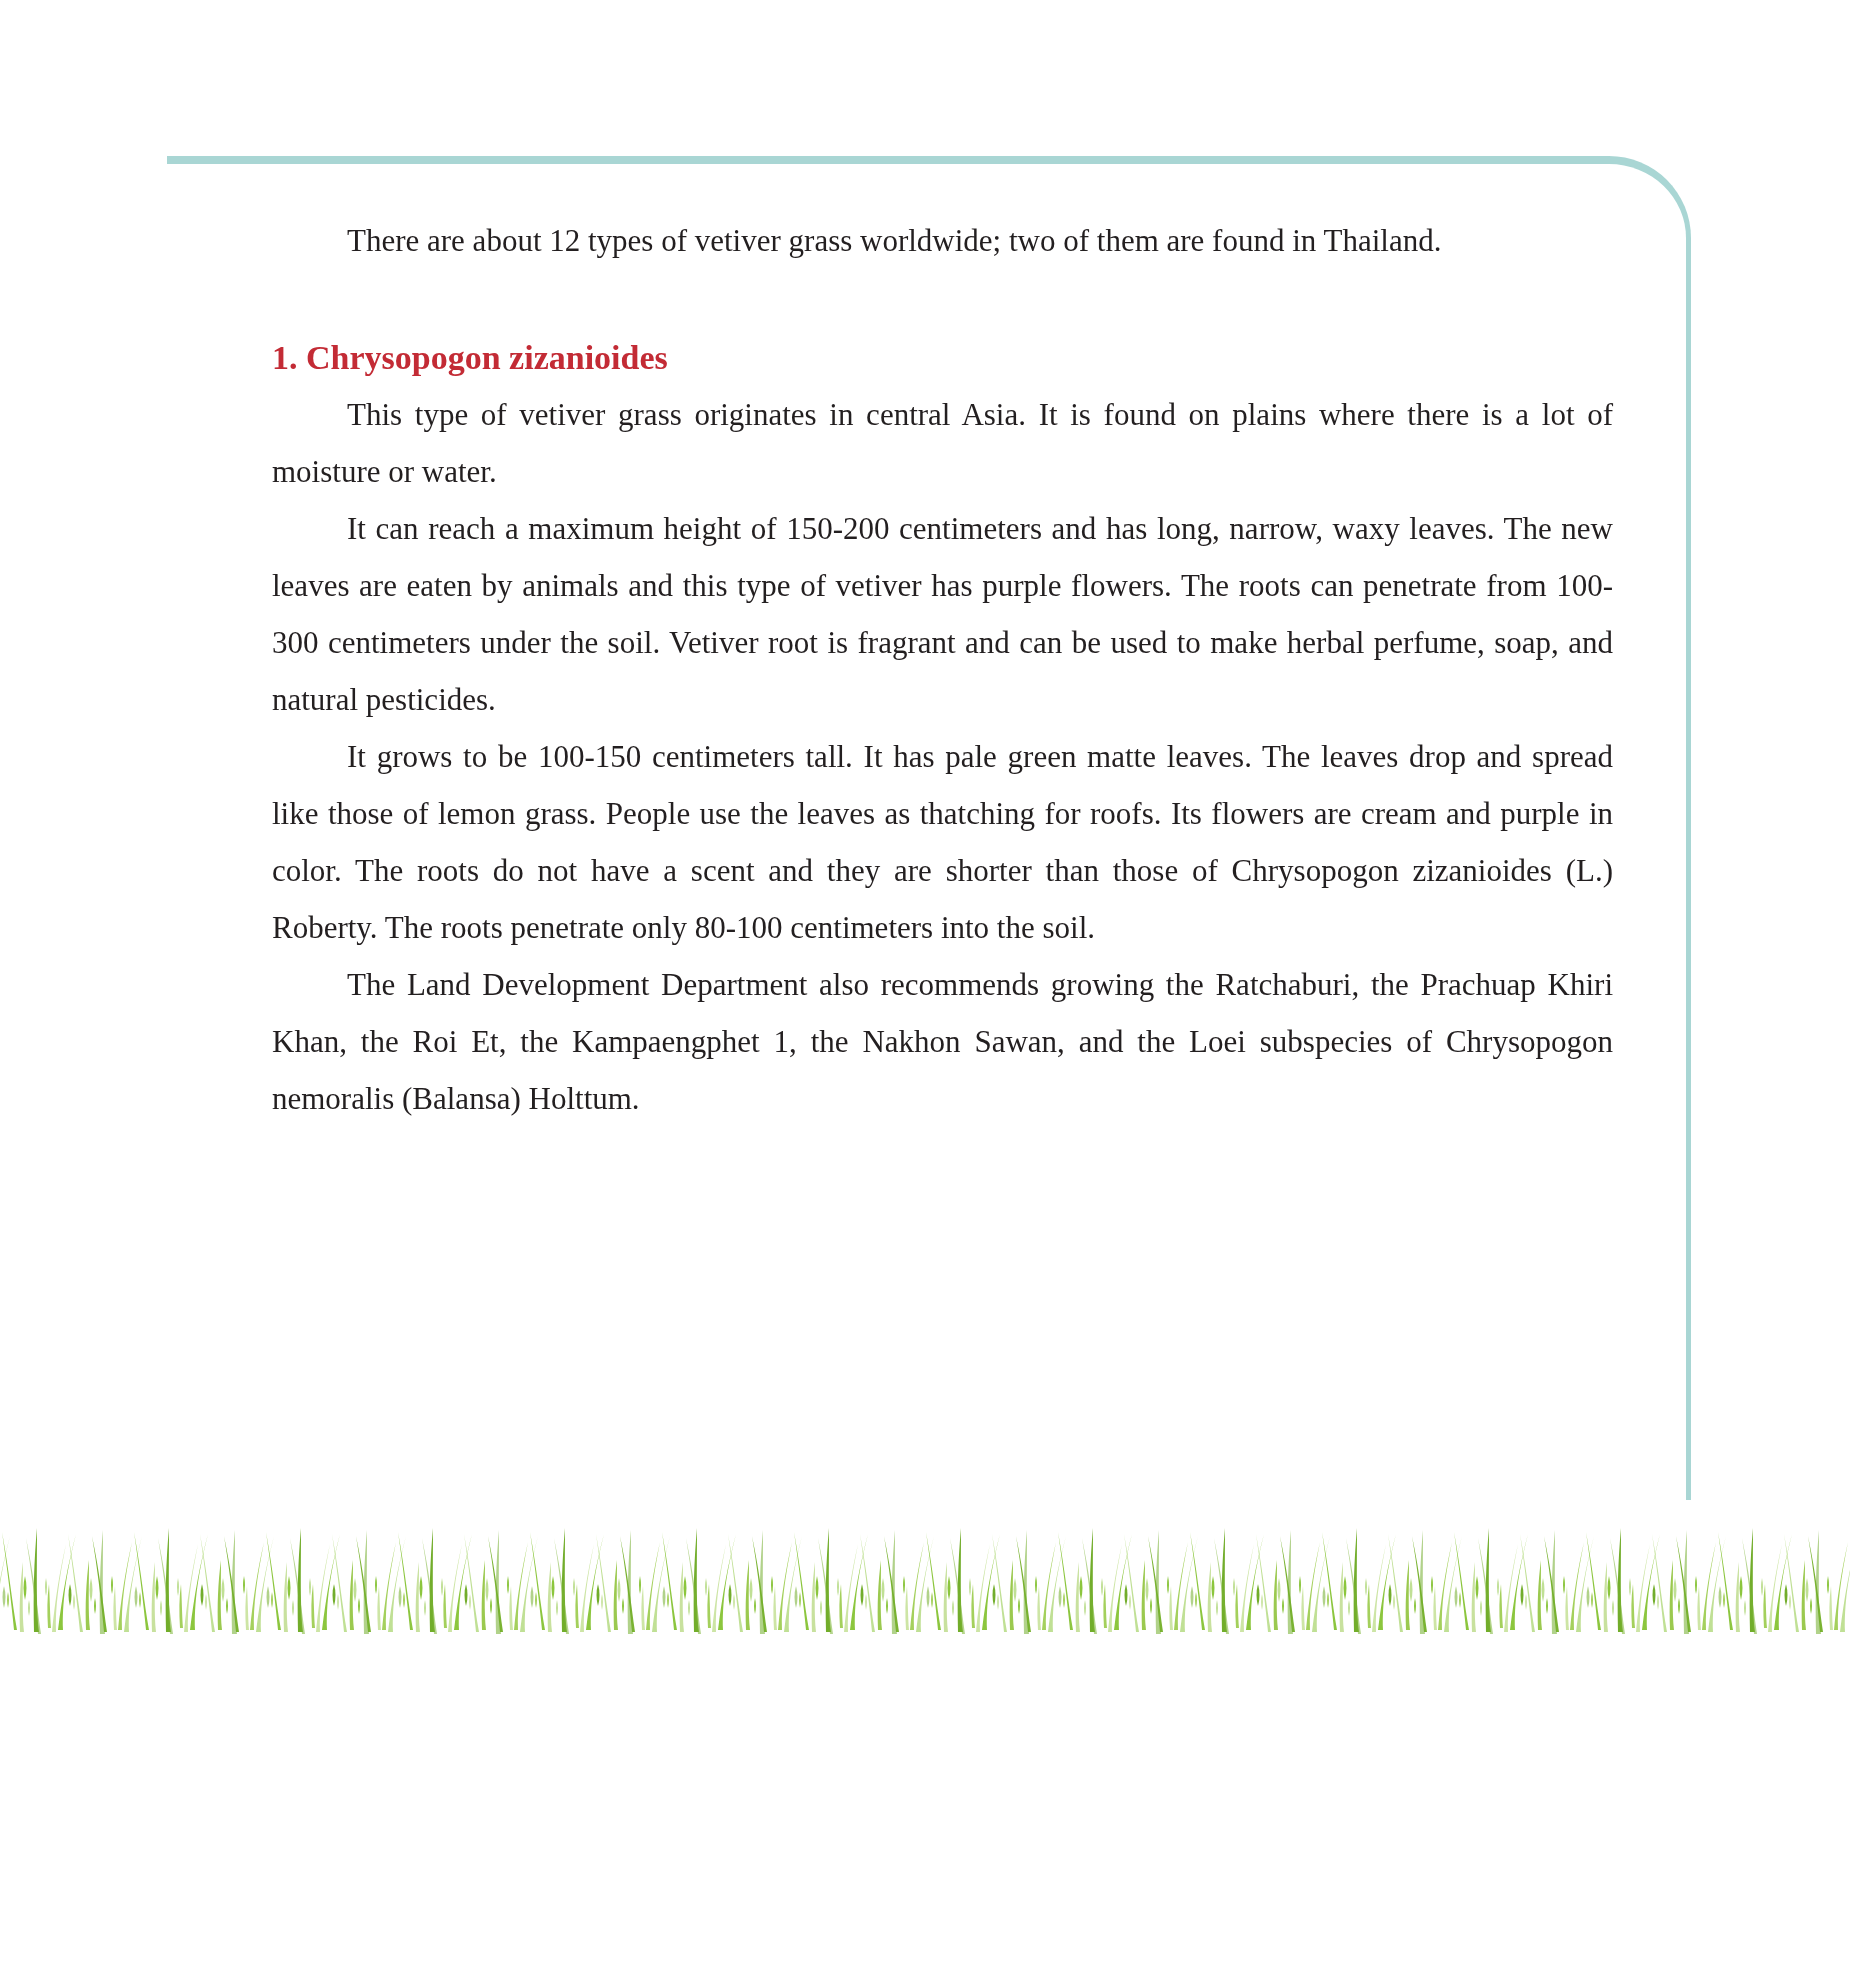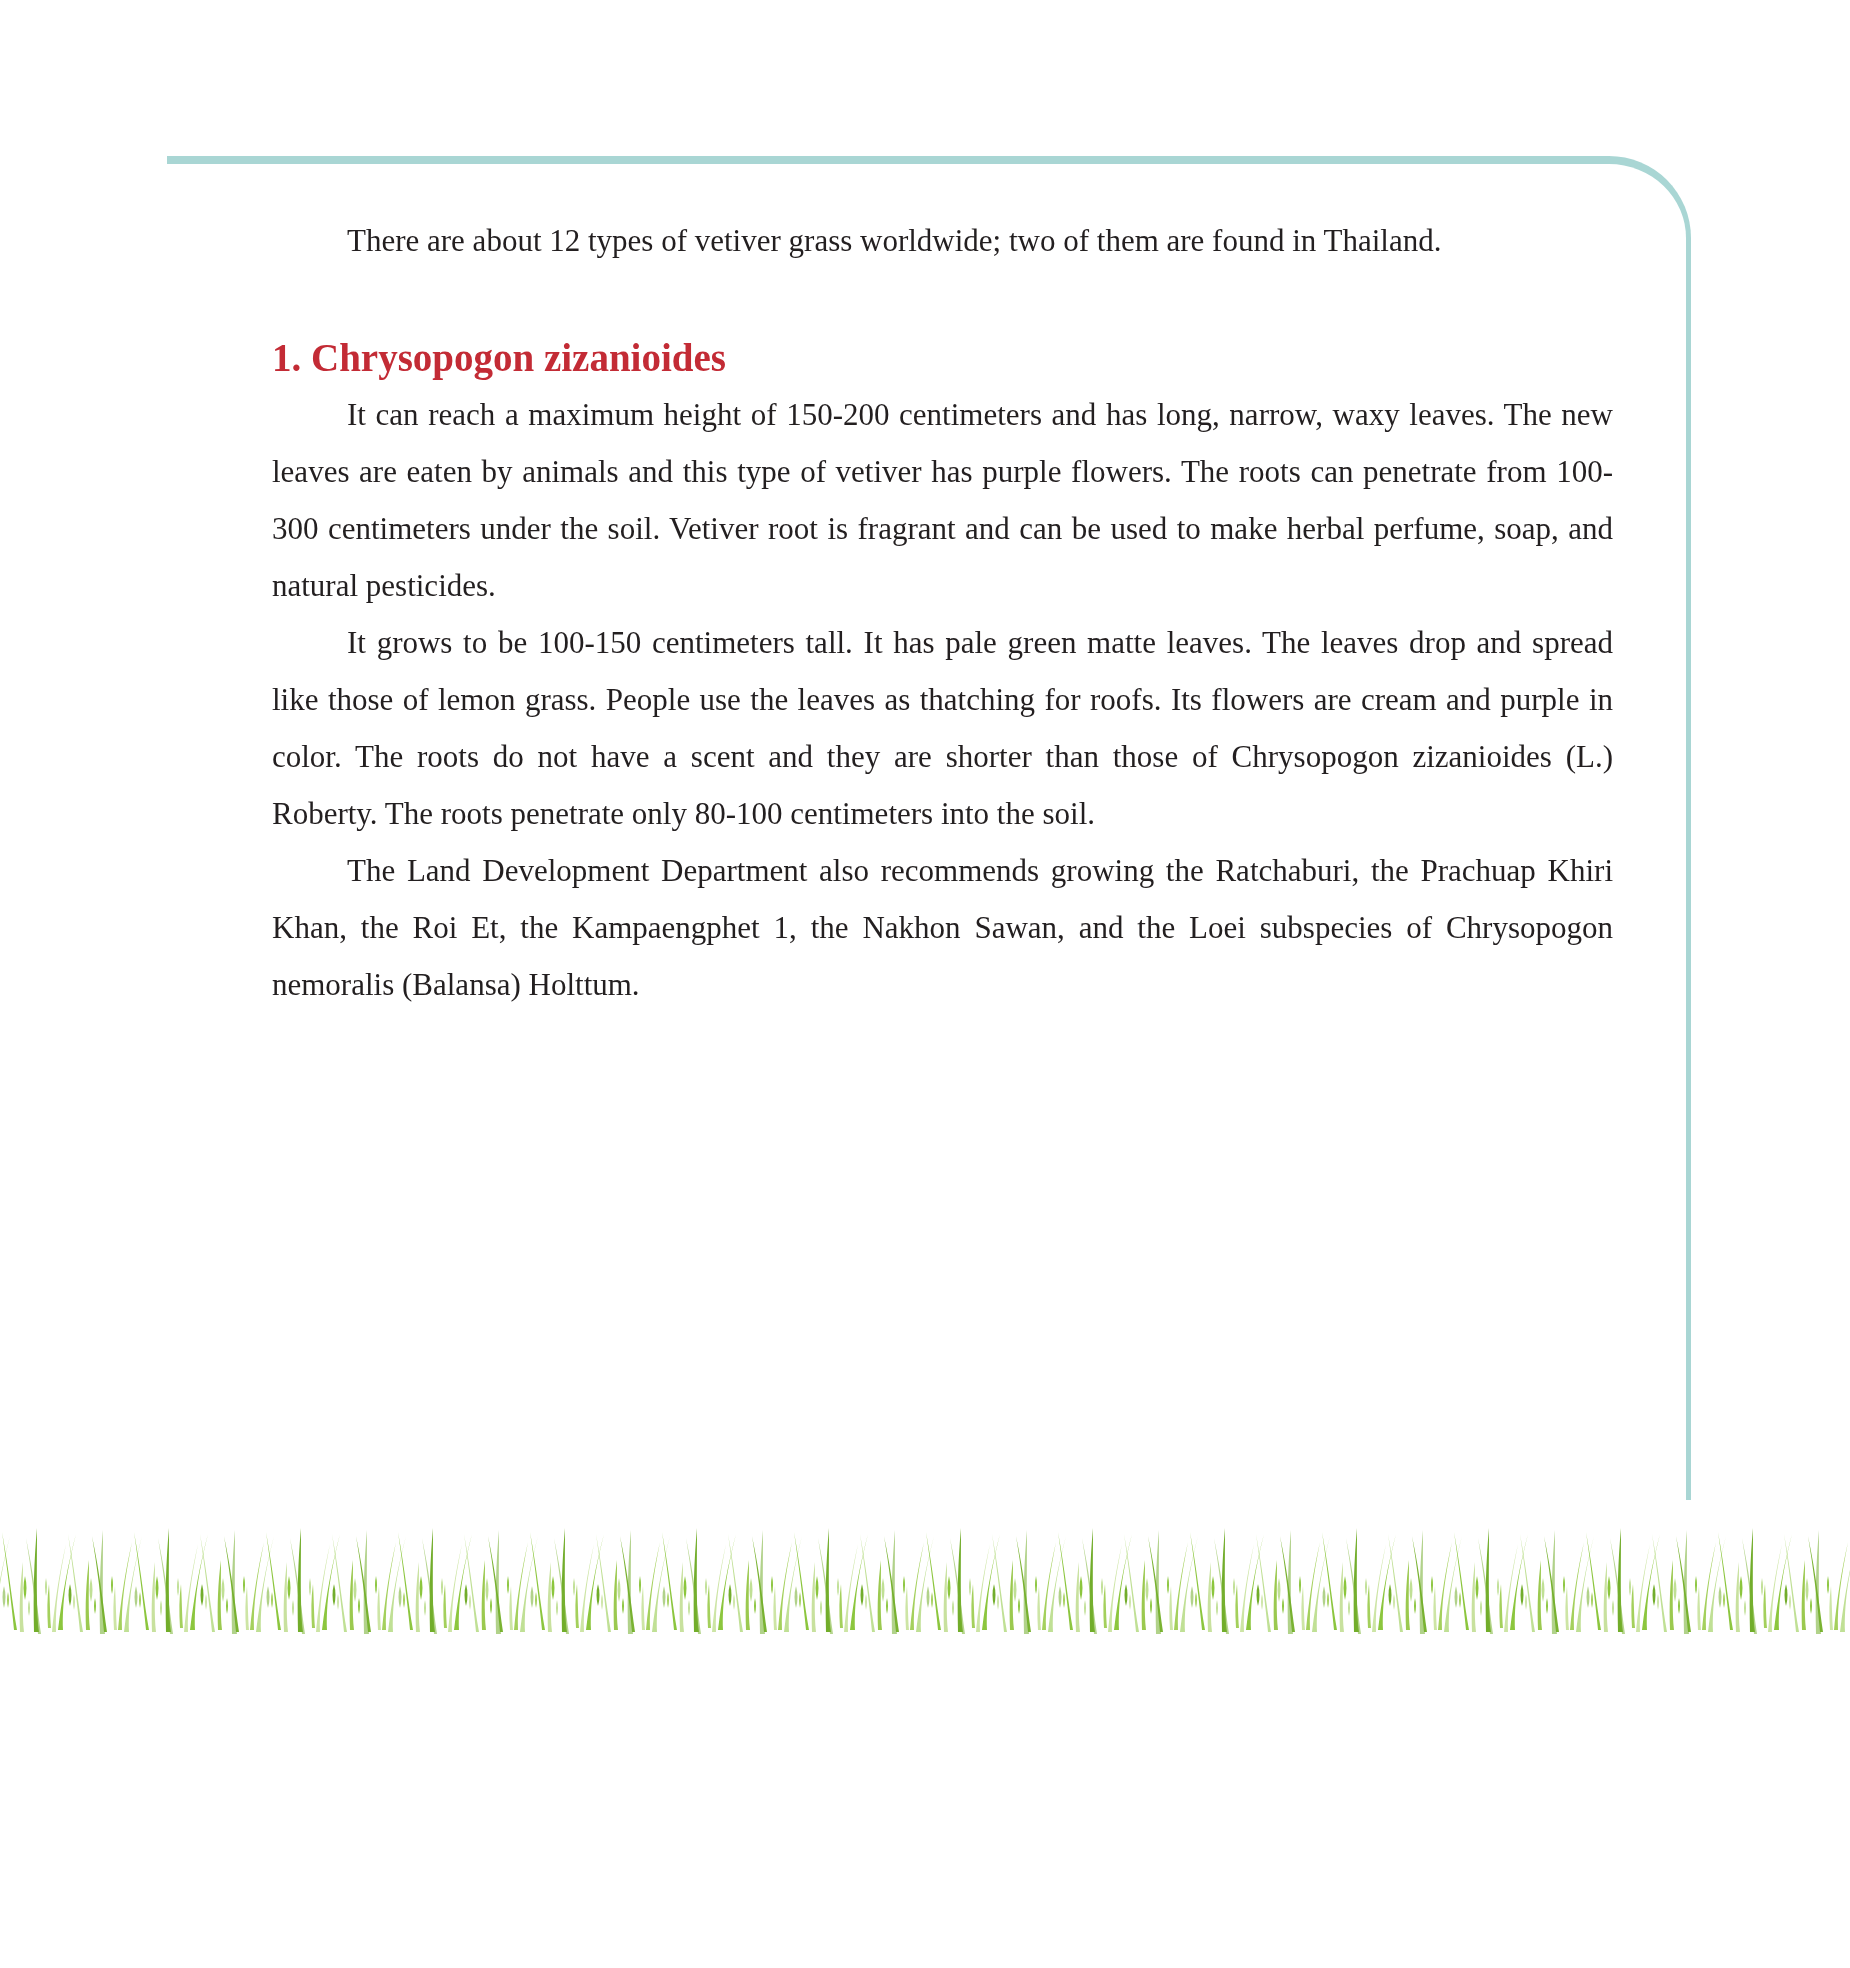--- a/index.html
+++ b/index.html
@@ -36,21 +36,21 @@
     font-size:31px;
     line-height:57px;
   }
   .content p{
     margin:0;
     text-align:justify;
     text-indent:75px;
   }
   .content h2{
     margin:60px 0 0 0;
-    font-size:39px;
+    font-size:34px;
     line-height:57px;
     font-weight:bold;
     color:var(--heading);
     text-align:left;
   }
   .grass{
     position:absolute;
     left:0;top:1522px;
     width:1850px;height:114px;
     pointer-events:none;
@@ -62,20 +62,21 @@
 <div class="page">
 
   <div class="frame"></div>
 
   <main class="content">
 
     <p>There are about 12 types of vetiver grass worldwide; two of them are found in Thailand.</p>
 
     <section>
       <h2>1. Chrysopogon zizanioides</h2>
+      <p>This type of vetiver grass originates in central Asia. It is found on plains where there is a lot of moisture or water.</p>
       <p>It can reach a maximum height of 150-200 centimeters and has long, narrow, waxy leaves. The new leaves are eaten by animals and this type of vetiver has purple flowers. The roots can penetrate from 100-300 centimeters under the soil. Vetiver root is fragrant and can be used to make herbal perfume, soap, and natural pesticides.</p>
     </section>
 
     <section>
       <p>It grows to be 100-150 centimeters tall. It has pale green matte leaves. The leaves drop and spread like those of lemon grass. People use the leaves as thatching for roofs. Its flowers are cream and purple in color. The roots do not have a scent and they are shorter than those of Chrysopogon zizanioides (L.) Roberty. The roots penetrate only 80-100 centimeters into the soil.</p>
       <p>The Land Development Department also recommends growing the Ratchaburi, the Prachuap Khiri Khan, the Roi Et, the Kampaengphet 1, the Nakhon Sawan, and the Loei subspecies of Chrysopogon nemoralis (Balansa) Holttum.</p>
     </section>
 
   </main>
 

